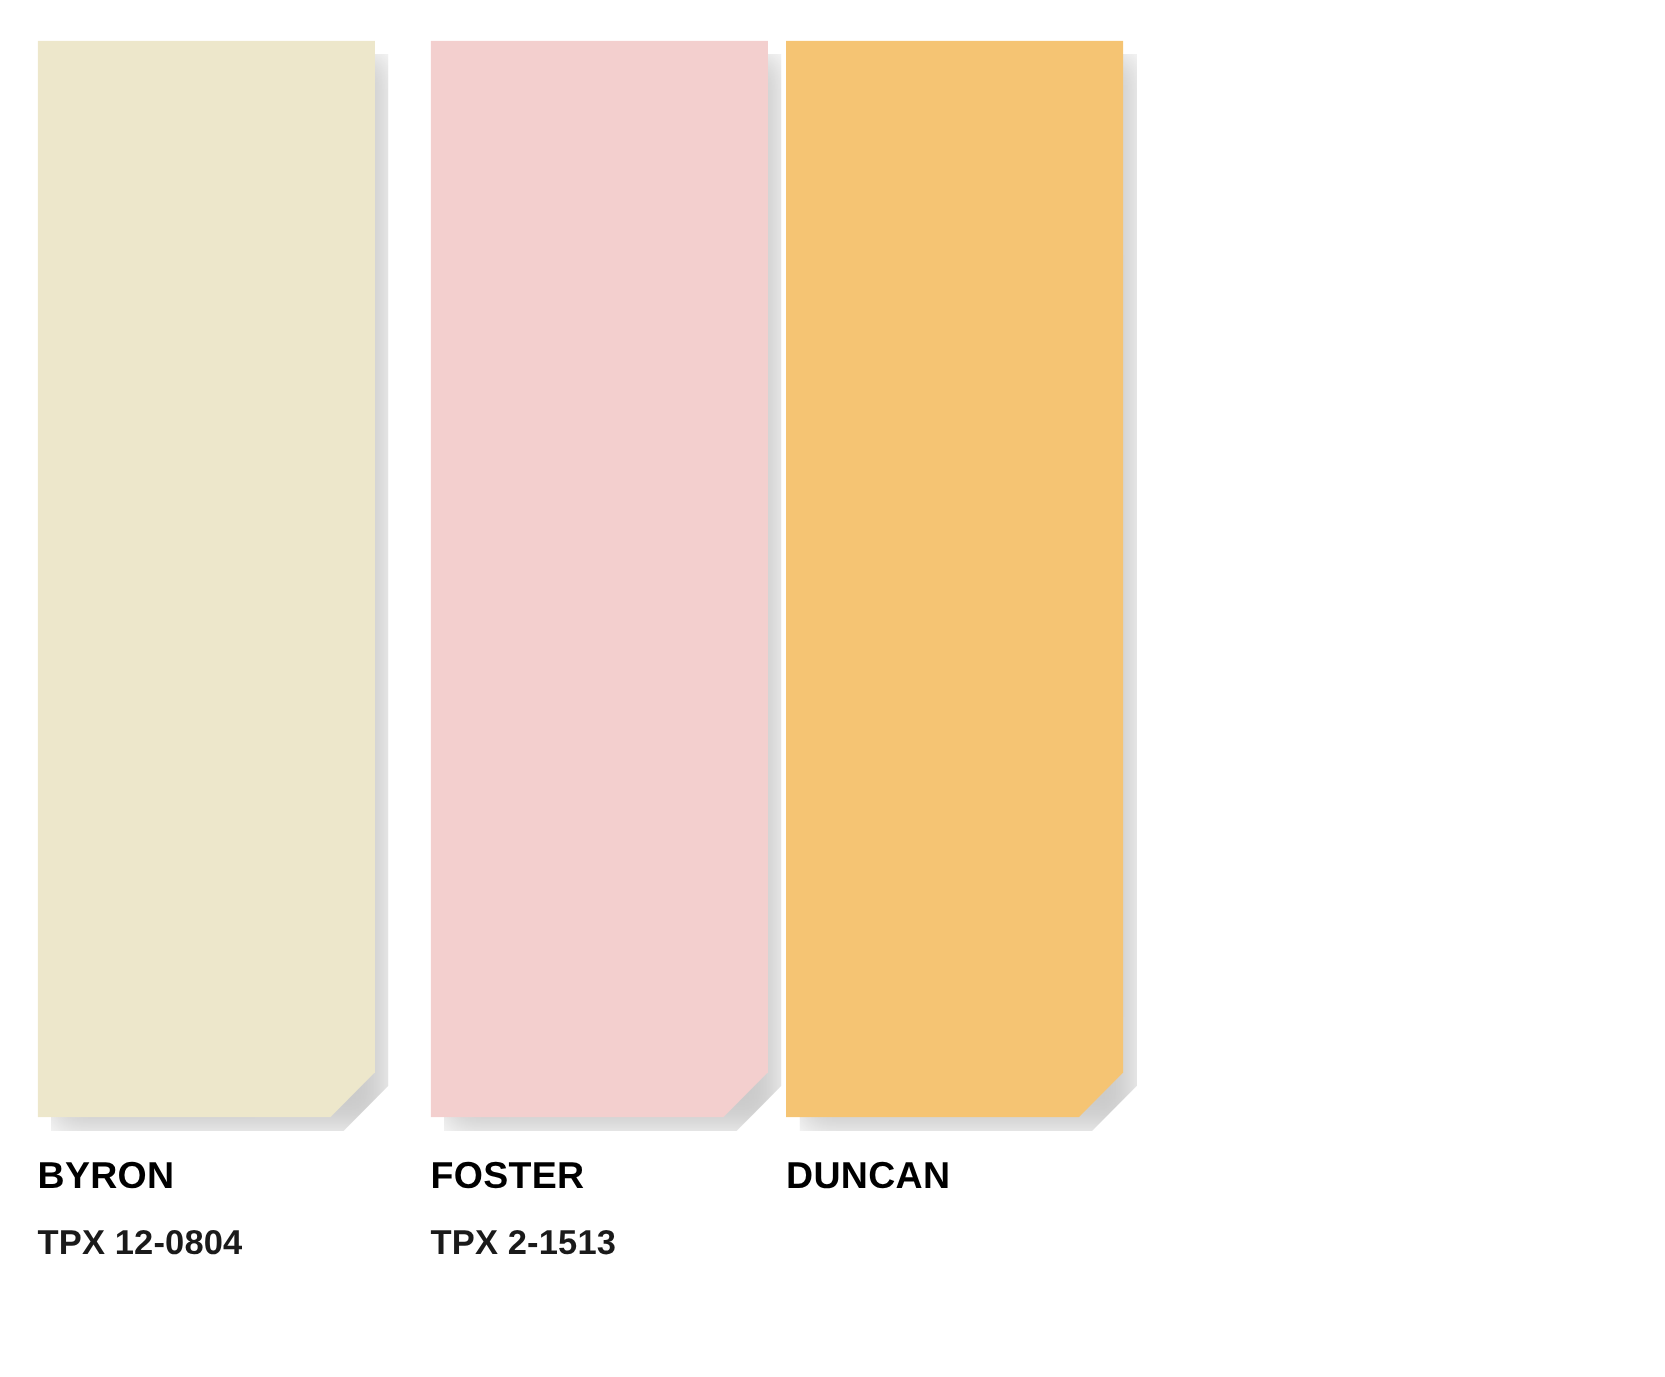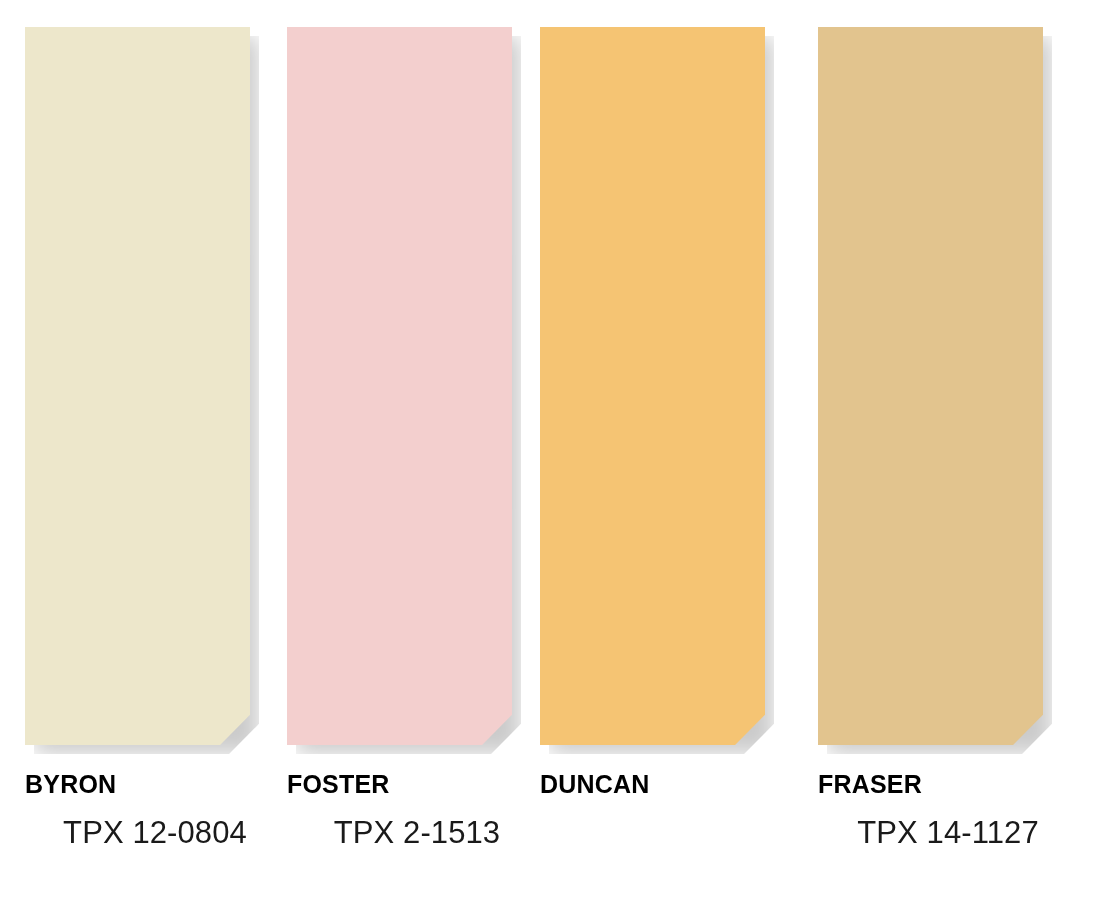--- a/index.html
+++ b/index.html
@@ -74,30 +74,29 @@
     font-weight: bold;
     color: #000000;
     letter-spacing: 0.2px;
     line-height: 1;
     margin: 0;
     padding: 0;
     white-space: nowrap;
   }
 
   .swatch-code {
-    font-size: 31px;
-    font-weight: normal;
+    font-size: 23px;
+    font-weight: bold;
     color: #1a1a1a;
     letter-spacing: 0.1px;
     line-height: 1;
     margin: 0;
     padding: 0;
     margin-top: 20px;
     white-space: nowrap;
-    text-align: center;
   }
 </style>
 </head>
 <body>
 
 <div id="palette">
     <div class="swatch-group" style="left: 25px;">
       <div class="chip-wrap">
         <div class="chip-shadow"></div>
         <div class="chip" style="background: rgb(237, 231, 203);"></div>
@@ -110,32 +109,22 @@
     <div class="swatch-group" style="left: 287px;">
       <div class="chip-wrap">
         <div class="chip-shadow"></div>
         <div class="chip" style="background: rgb(243, 207, 206);"></div>
       </div>
       <div class="label-block">
         <div class="swatch-name">FOSTER</div>
         <div class="swatch-code">TPX 2-1513</div>
       </div>
     </div>
-    <div class="swatch-group" style="left: 540px; border-radius: 26px;">
+    <div class="swatch-group" style="left: 524px; border-radius: 26px;">
       <div class="chip-wrap">
         <div class="chip-shadow"></div>
         <div class="chip" style="background: rgb(245, 196, 115);"></div>
       </div>
       <div class="label-block">
         <div class="swatch-name">DUNCAN</div>
       </div>
     </div>
-    <div class="swatch-group" style="left: 818px;">
-      <div class="chip-wrap">
-        <div class="chip-shadow"></div>
-        <div class="chip" style="background: rgb(226, 196, 142);"></div>
-      </div>
-      <div class="label-block">
-        <div class="swatch-name">FRASER</div>
-        <div class="swatch-code">TPX 14-1127</div>
-      </div>
-    </div>
   </div>
 
 </body></html>

